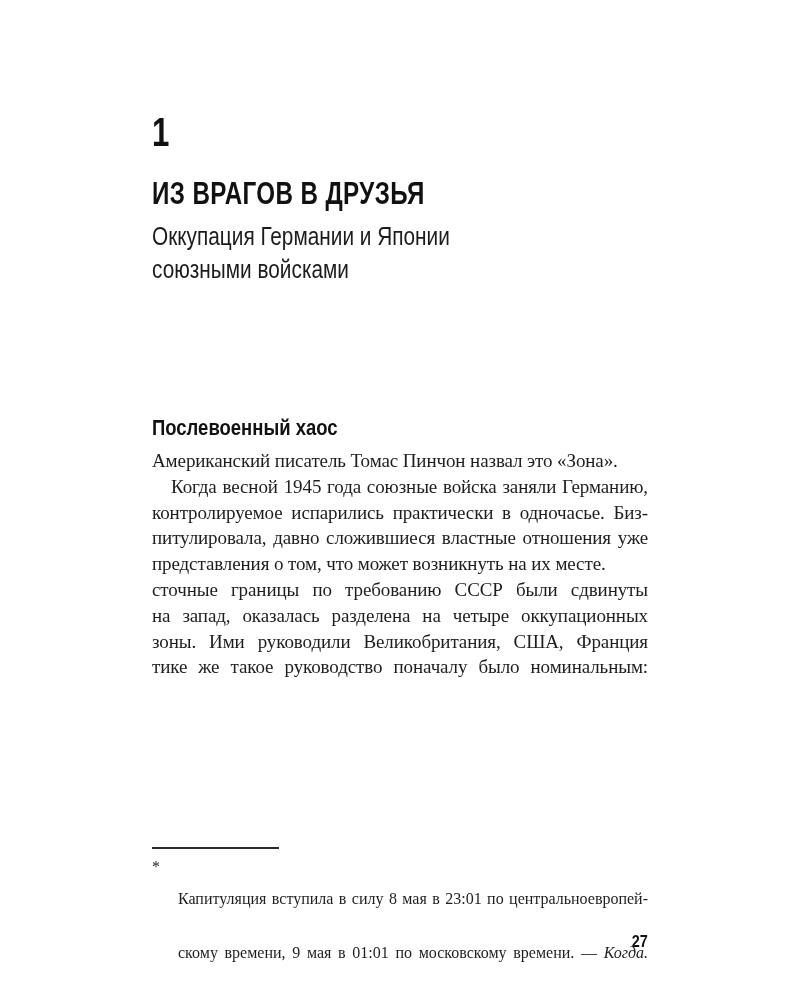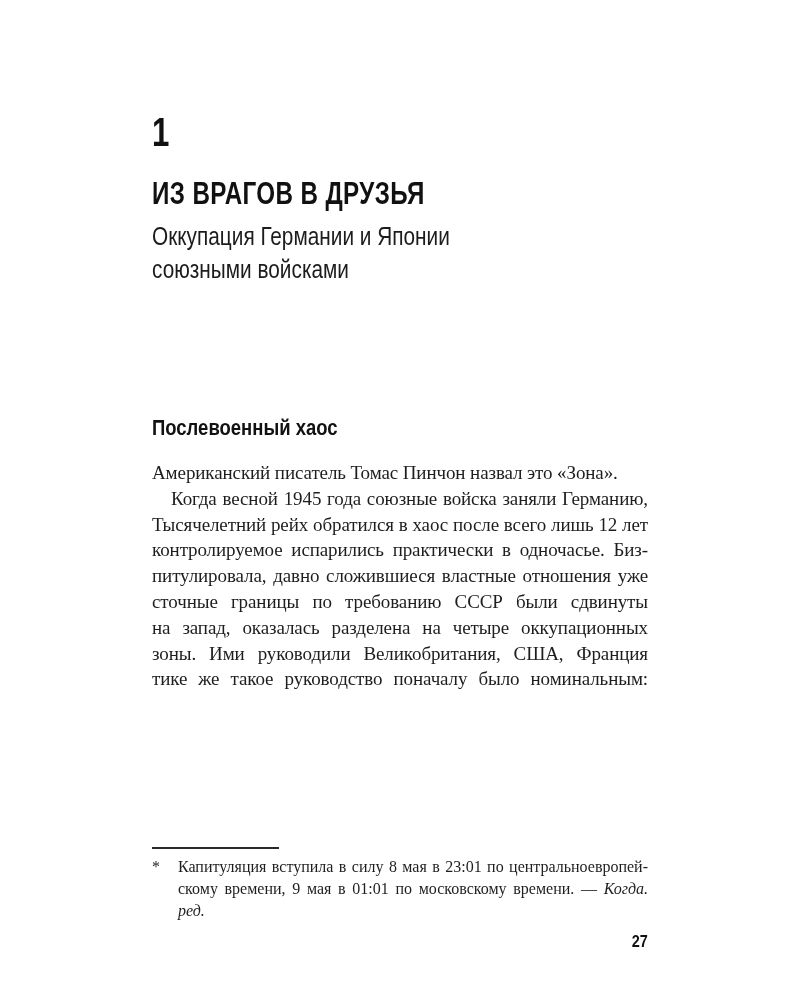--- a/index.html
+++ b/index.html
@@ -67,21 +67,21 @@
     line-height: 1.1;
     color: #111111;
     transform: scaleX(0.84);
     transform-origin: left top;
     white-space: nowrap;
   }
   
   .body-text {
     position: absolute;
     left: 152px;
-    top: 460px;
+    top: 448px;
     width: 496px;
     font-family: "Liberation Serif", serif;
     font-size: 19px;
     line-height: 25.8px;
     color: #1e1e1e;
     letter-spacing: -0.1px;
   }
   .bline {
     text-align: justify;
     text-align-last: justify;
@@ -118,20 +118,21 @@
   .footnote-lines {
     flex: 1 1 auto;
     font-family: "Liberation Serif", serif;
     font-size: 16px;
     line-height: 22px;
     color: #1e1e1e;
   }
   .fline {
     text-align: justify;
     text-align-last: justify;
+    margin-top: 32px;
   }
   .fline.last {
     text-align-last: left;
   }
   .fline .it {
     font-style: italic;
   }
   
   .page-number {
     position: absolute;
@@ -158,23 +159,23 @@
   <div class="chapter-subtitle" id="subtitle">
       <div>Оккупация Германии и Японии</div>
       <div>союзными войсками</div>
     </div>
 
   <h2 class="section-heading">Послевоенный хаос</h2>
 
   <div class="body-text" id="body-text">
       <div class="bline last">Американский писатель Томас Пинчон назвал это «Зона».</div>
       <div class="bline indent">Когда весной 1945 года союзные войска заняли Германию,</div>
-      <div class="bline">Тысячелетний рейх обратился в хаос после всего лишь 12 лет</div>
       <div class="bline">контролируемое испарились практически в одночасье. Биз-</div>
       <div class="bline">питулировала, давно сложившиеся властные отношения уже</div>
+      <div class="bline last">представления о том, что может возникнуть на их месте.</div>
       <div class="bline">сточные границы по требованию СССР были сдвинуты</div>
       <div class="bline">на запад, оказалась разделена на четыре оккупационных</div>
       <div class="bline">зоны. Ими руководили Великобритания, США, Франция</div>
       <div class="bline">тике же такое руководство поначалу было номинальным:</div>
     </div>
 
   <div class="footnote">
     <div class="footnote-rule"></div>
     <div class="footnote-row">
       <span class="footnote-marker">*</span>

